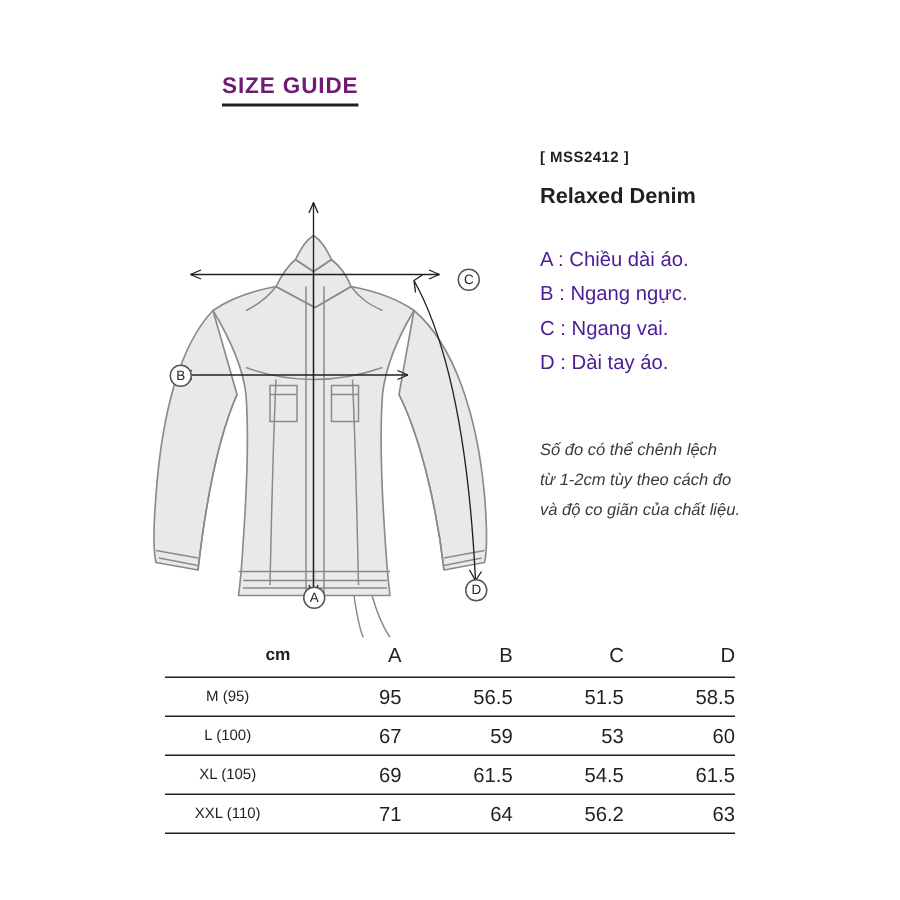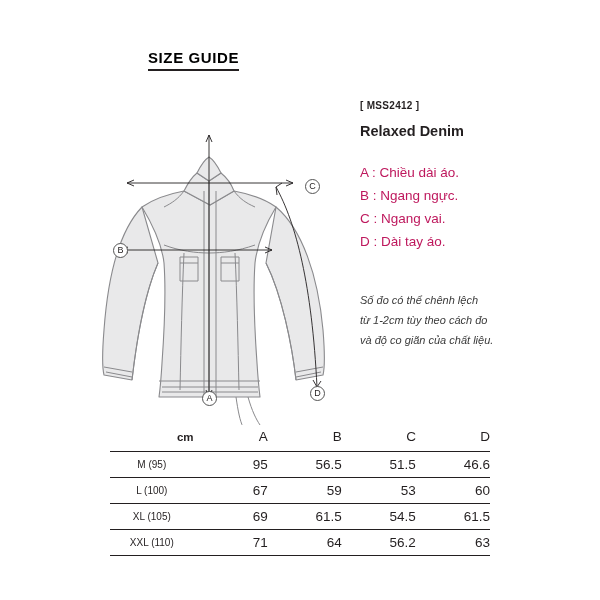--- a/index.html
+++ b/index.html
@@ -23,21 +23,21 @@
   }
 
   
   #size-guide-title {
     position: absolute;
     left: 148px;
     top: 50px;
     font-size: 15px;
     font-weight: bold;
     letter-spacing: 0.6px;
-    color: #000000;
+    color: #701a75;
     border-bottom: 2px solid #231f20;
     padding-bottom: 2px;
     line-height: 1.1;
   }
 
   
   #info-col {
     position: absolute;
     left: 360px;
     top: 100px;
@@ -51,21 +51,21 @@
   }
   #product-name {
     font-size: 14.5px;
     font-weight: bold;
     line-height: 1.5;
     margin-bottom: 18px;
   }
   .legend-line {
     font-size: 13.5px;
     line-height: 1.72;
-    color: #be185d;
+    color: #4c1d95;
   }
   #note {
     margin-top: 36px;
     font-size: 11px;
     line-height: 1.85;
     color: #3a3a3a;
     font-style: italic;
   }
 
   
@@ -240,21 +240,21 @@
         <th class="col-rest colhead">C</th>
         <th class="col-rest colhead">D</th>
       </tr>
     </thead>
     <tbody>
       <tr>
         <td class="rowlabel">M (95)</td>
         <td>95</td>
         <td>56.5</td>
         <td>51.5</td>
-        <td>46.6</td>
+        <td>58.5</td>
       </tr>
       <tr>
         <td class="rowlabel">L (100)</td>
         <td>67</td>
         <td>59</td>
         <td>53</td>
         <td>60</td>
       </tr>
       <tr>
         <td class="rowlabel">XL (105)</td>

